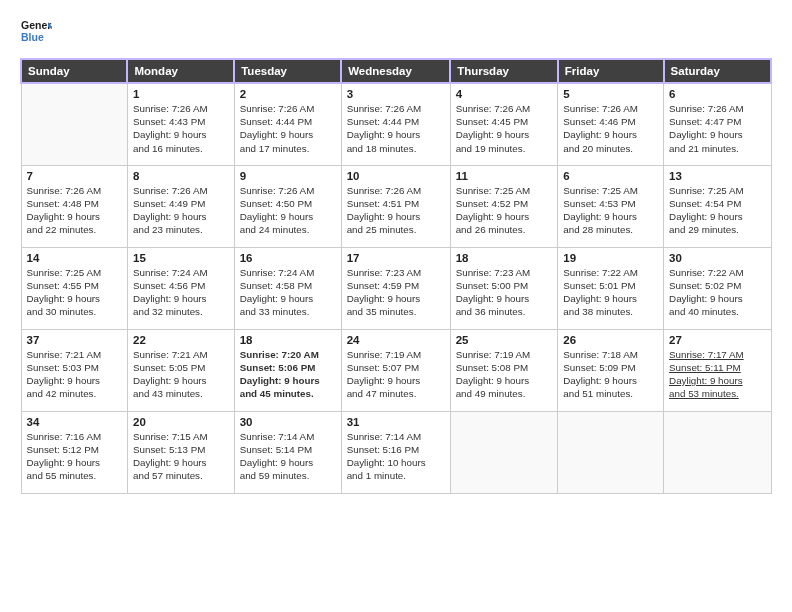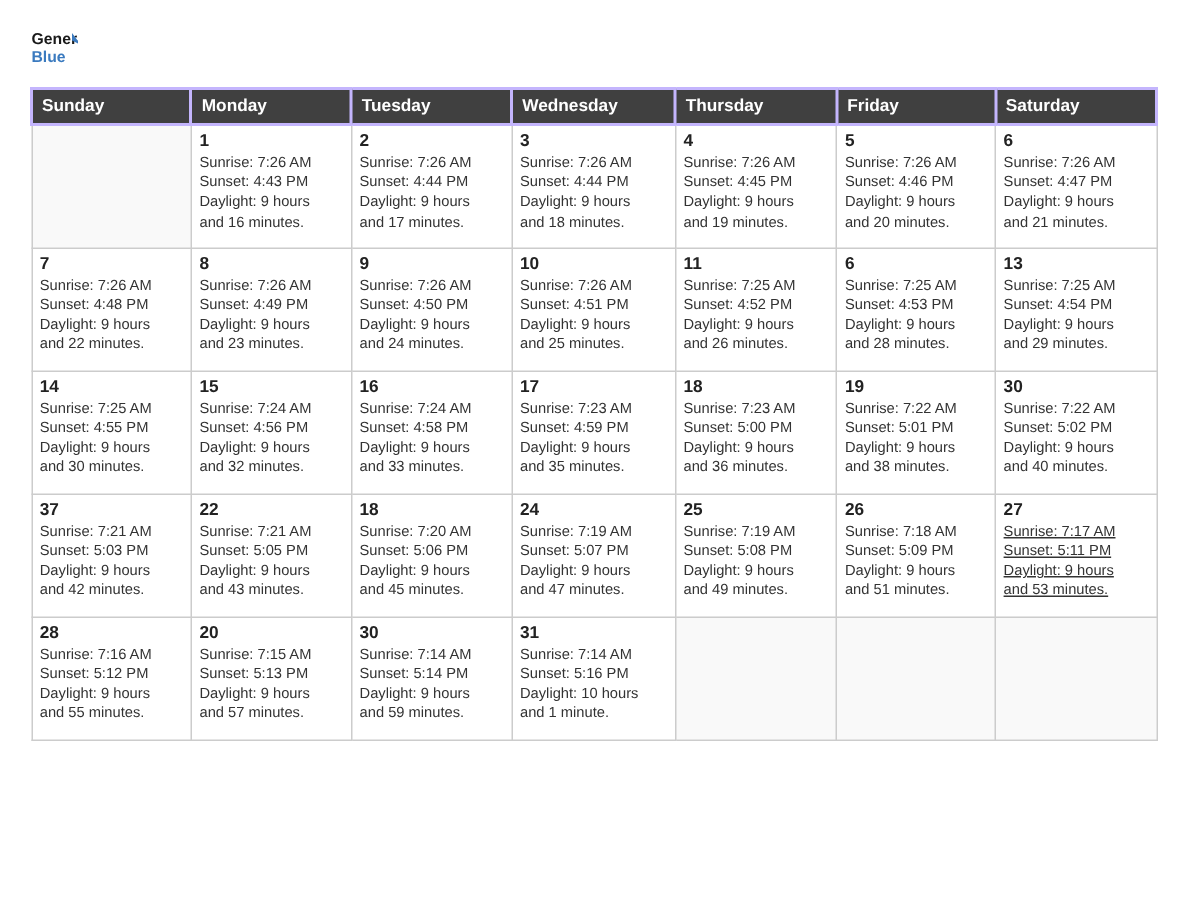--- a/index.html
+++ b/index.html
@@ -264,21 +264,21 @@
           </td>
           <td>
             <span class="day-num">22</span>
             <div class="day-info" style="white-space: pre-line;">Sunrise: 7:21 AM
 Sunset: 5:05 PM
 Daylight: 9 hours
 and 43 minutes.</div>
           </td>
           <td>
             <span class="day-num">18</span>
-            <div class="day-info" style="white-space: pre-line;">Sunrise: 7:20 AM
+            <div class="day-info" style="white-space: pre-line; font-weight: bold;">Sunrise: 7:20 AM
 Sunset: 5:06 PM
 Daylight: 9 hours
 and 45 minutes.</div>
           </td>
           <td>
             <span class="day-num">24</span>
             <div class="day-info" style="white-space: pre-line;">Sunrise: 7:19 AM
 Sunset: 5:07 PM
 Daylight: 9 hours
 and 47 minutes.</div>
@@ -300,21 +300,21 @@
           <td>
             <span class="day-num">27</span>
             <div class="day-info" style="white-space: pre-line; text-decoration: underline;">Sunrise: 7:17 AM
 Sunset: 5:11 PM
 Daylight: 9 hours
 and 53 minutes.</div>
           </td>
         </tr>
         <tr>
           <td>
-            <span class="day-num">28</span>
+            <span class="day-num">34</span>
             <div class="day-info" style="white-space: pre-line;">Sunrise: 7:16 AM
 Sunset: 5:12 PM
 Daylight: 9 hours
 and 55 minutes.</div>
           </td>
           <td>
             <span class="day-num">20</span>
             <div class="day-info" style="white-space: pre-line;">Sunrise: 7:15 AM
 Sunset: 5:13 PM
 Daylight: 9 hours

